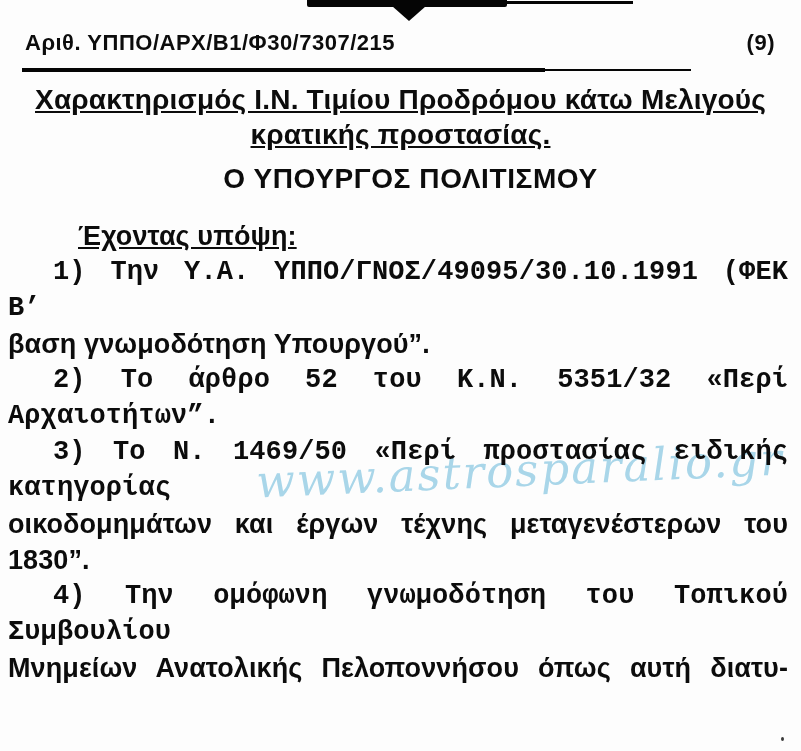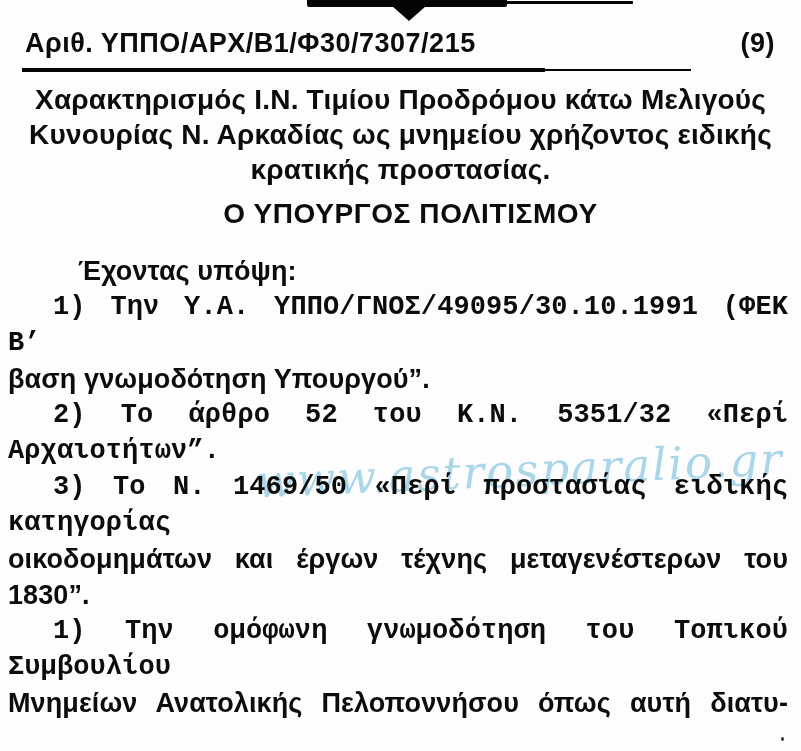--- a/index.html
+++ b/index.html
@@ -23,44 +23,44 @@
     position:absolute;left:256px;top:444px;z-index:0;
     font-family:"DejaVu Serif",serif;font-style:italic;font-weight:400;
     font-size:45px;letter-spacing:2px;
     transform:rotate(-2.5deg);
     opacity:.95;white-space:nowrap;
   }
   .header-row{
     position:relative;z-index:1;
     display:flex;justify-content:space-between;align-items:flex-end;
     margin-top:28px;padding:0 26px 0 25px;
-    font-size:27px;line-height:30px;letter-spacing:.5px;
+    font-size:22px;line-height:30px;letter-spacing:.5px;
   }
   .header-underline{position:relative;z-index:1;height:6px;margin-top:10px;}
   .hu-main{position:absolute;left:22px;top:0;width:523px;height:4px;background:#050505;}
   .hu-thin{position:absolute;left:545px;top:1px;width:146px;height:2px;background:#050505;}
   .subject{
     position:relative;z-index:1;
     margin-top:8px;padding:0 25px;
-    text-align:center;font-size:28px;line-height:35px;letter-spacing:.2px;
+    text-align:center;font-size:28px;line-height:35px;letter-spacing:.2px;text-decoration:underline;
   }
   .minister{
     position:relative;z-index:1;
     margin-top:12px;text-align:center;
     font-size:28px;line-height:30px;letter-spacing:.6px;padding-left:20px;
   }
   .body-block{
     position:relative;z-index:1;
     margin-top:24px;padding:0 13px 0 8px;
     font-size:27px;letter-spacing:.1px;
   }
   .ln{line-height:36px;}
   .ln.just{text-align:justify;text-align-last:justify;}
   .ln.first{text-indent:45px;font-family:Liberation Mono, monospace;}
-  .ln.hang{text-indent:70px;}
+  .ln.hang{text-indent:70px;text-decoration:underline;}
   .artifact-dot{position:absolute;left:781px;top:737px;width:3px;height:4px;background:#3a3a3a;border-radius:50%;}
 </style>
 </head>
 <body>
 
 <div class="page" style="background: rgb(253, 253, 253); color: rgb(12, 12, 12);">
 
   <div>
     <div class="deco-bar"></div>
     <div class="deco-thin"></div>
@@ -74,32 +74,31 @@
     <span>(9)</span>
   </div>
 
   <div class="header-underline">
     <div class="hu-main"></div>
     <div class="hu-thin"></div>
   </div>
 
   <div class="subject">
     <div>Χαρακτηρισμός Ι.Ν. Τιμίου Προδρόμου κάτω Μελιγούς</div>
-    <div>Κυνουρίας Ν. Αρκαδίας ως μνημείου χρήζοντος ειδικής</div>
     <div>κρατικής προστασίας.</div>
   </div>
 
   <div class="minister">Ο ΥΠΟΥΡΓΟΣ ΠΟΛΙΤΙΣΜΟΥ</div>
 
   <div class="body-block">
     <div class="ln hang">Έχοντας υπόψη:</div>
     <div class="ln first just">1) Την Υ.Α. ΥΠΠΟ/ΓΝΟΣ/49095/30.10.1991 (ΦΕΚ Β’</div>
     <div class="ln">βαση γνωμοδότηση Υπουργού”.</div>
     <div class="ln first just">2) Το άρθρο 52 του Κ.Ν. 5351/32 «Περί Αρχαιοτήτων”.</div>
     <div class="ln first just">3) Το Ν. 1469/50 «Περί προστασίας ειδικής κατηγορίας</div>
     <div class="ln just">οικοδομημάτων και έργων τέχνης μεταγενέστερων του</div>
     <div class="ln">1830”.</div>
-    <div class="ln first just">1) Την ομόφωνη γνωμοδότηση του Τοπικού Συμβουλίου</div>
+    <div class="ln first just">4) Την ομόφωνη γνωμοδότηση του Τοπικού Συμβουλίου</div>
     <div class="ln just">Μνημείων Ανατολικής Πελοποννήσου όπως αυτή διατυ-</div>
   </div>
 
   <div class="artifact-dot"></div>
 </div>
 
 </body></html>

